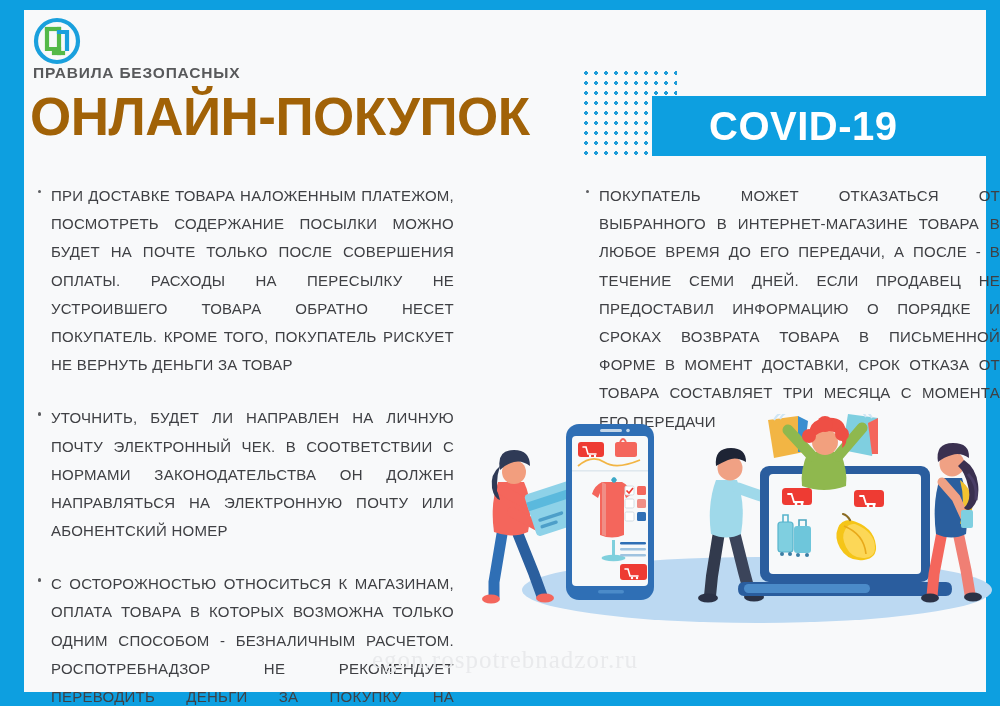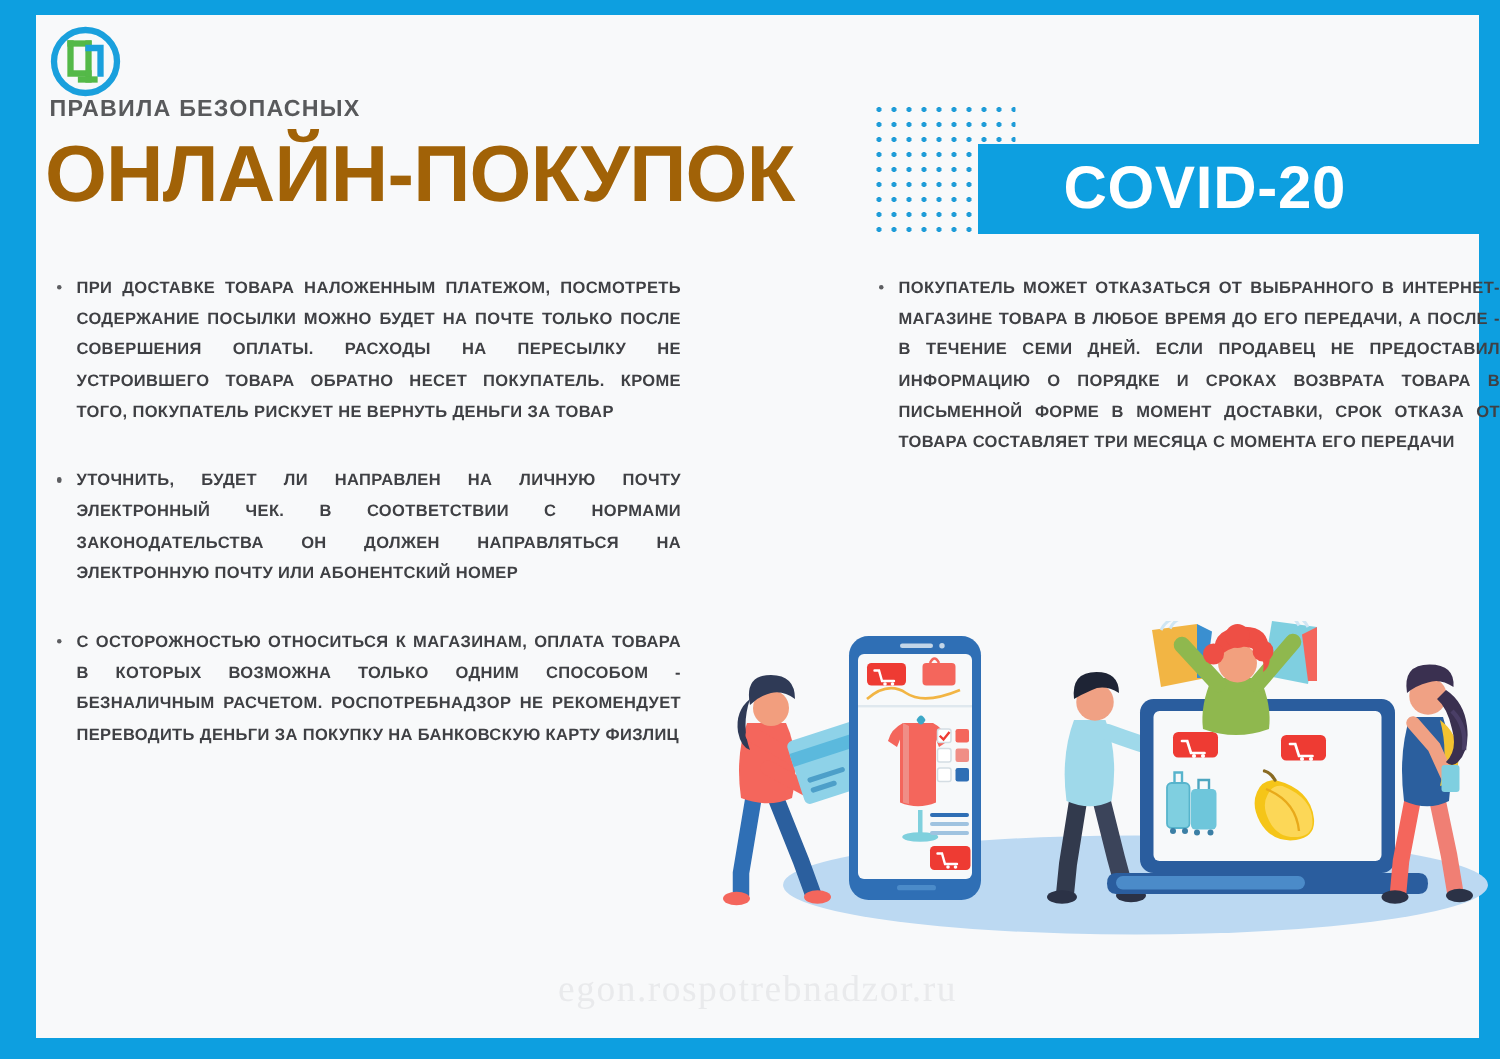--- a/index.html
+++ b/index.html
@@ -96,23 +96,23 @@
 
   ul.bullets {
     margin: 0;
     padding: 0;
     list-style: none;
   }
   ul.bullets li {
     position: relative;
     padding-left: 17px;
     margin-bottom: 25px;
-    font-size: 11px;
+    font-size: 15px;
     line-height: 1.88;
-    font-weight: 700;
+    font-weight: 400;
     letter-spacing: 0.25px;
     color: #3f4044;
     text-align: justify;
     text-transform: uppercase;
   }
   ul.bullets li::before {
     content: "";
     position: absolute;
     left: 4px;
     top: 8px;
@@ -164,21 +164,21 @@
         <path d="M22 37 L31 37" fill="none" stroke="#54b948" stroke-width="4.2" stroke-linecap="square"></path>
       </svg>
     </div>
 
     <div class="kicker">ПРАВИЛА БЕЗОПАСНЫХ</div>
     <div class="title">ОНЛАЙН-ПОКУПОК</div>
 
     <div class="dots"></div>
 
     <div class="covid-bar">
-      <span>COVID-20</span>
+      <span>COVID-19</span>
     </div>
 
     <div class="col col-left">
       <ul class="bullets">
         <li>ПРИ ДОСТАВКЕ ТОВАРА НАЛОЖЕННЫМ ПЛАТЕЖОМ, ПОСМОТРЕТЬ СОДЕРЖАНИЕ ПОСЫЛКИ МОЖНО БУДЕТ НА ПОЧТЕ ТОЛЬКО ПОСЛЕ СОВЕРШЕНИЯ ОПЛАТЫ. РАСХОДЫ НА ПЕРЕСЫЛКУ НЕ УСТРОИВШЕГО ТОВАРА ОБРАТНО НЕСЕТ ПОКУПАТЕЛЬ. КРОМЕ ТОГО, ПОКУПАТЕЛЬ РИСКУЕТ НЕ ВЕРНУТЬ ДЕНЬГИ ЗА ТОВАР</li>
         <li>УТОЧНИТЬ, БУДЕТ ЛИ НАПРАВЛЕН НА ЛИЧНУЮ ПОЧТУ ЭЛЕКТРОННЫЙ ЧЕК. В СООТВЕТСТВИИ С НОРМАМИ ЗАКОНОДАТЕЛЬСТВА ОН ДОЛЖЕН НАПРАВЛЯТЬСЯ НА ЭЛЕКТРОННУЮ ПОЧТУ ИЛИ АБОНЕНТСКИЙ НОМЕР</li>
         <li>С ОСТОРОЖНОСТЬЮ ОТНОСИТЬСЯ К МАГАЗИНАМ, ОПЛАТА ТОВАРА В КОТОРЫХ ВОЗМОЖНА ТОЛЬКО ОДНИМ СПОСОБОМ - БЕЗНАЛИЧНЫМ РАСЧЕТОМ. РОСПОТРЕБНАДЗОР НЕ РЕКОМЕНДУЕТ ПЕРЕВОДИТЬ ДЕНЬГИ ЗА ПОКУПКУ НА БАНКОВСКУЮ КАРТУ ФИЗЛИЦ</li>
       </ul>
     </div>
 

